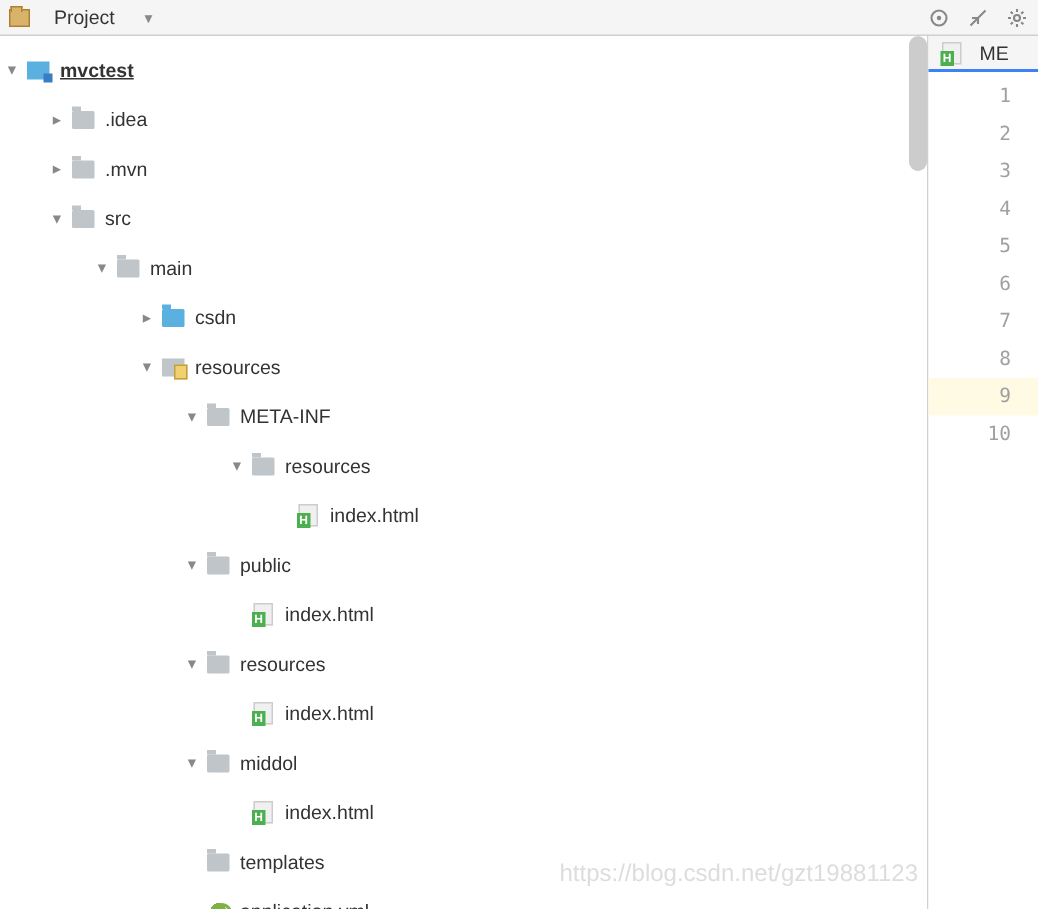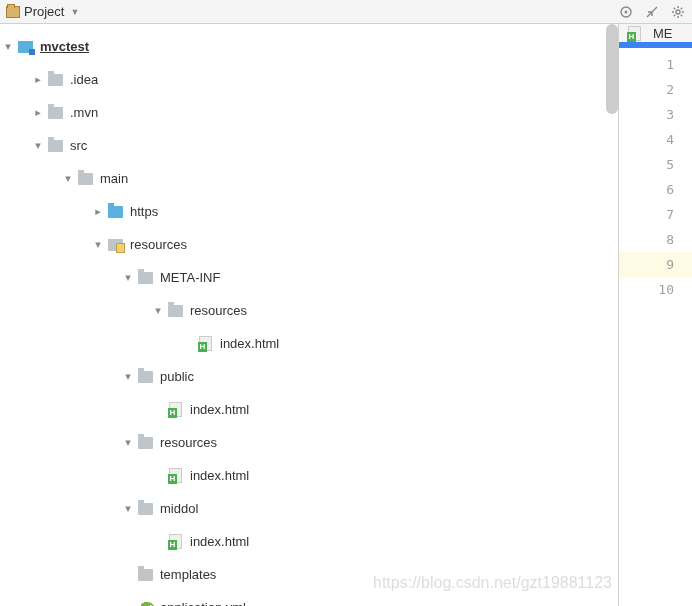--- a/index.html
+++ b/index.html
@@ -17,21 +17,21 @@
   height: 24px;
   border-bottom: 1px solid #d0d0d0;
   display: flex;
   align-items: center;
   padding: 0 6px;
   background: #f5f5f5;
 }
 .toolbar .proj-label {
   display: flex;
   align-items: center;
-  gap: 4px;
+  gap: 16px;
   flex: 1;
 }
 .toolbar .proj-label .fldr-ico {
   width: 14px; height: 12px;
   background: #d8b36a;
   border: 1px solid #b08030;
   position: relative;
 }
 .toolbar .proj-label .fldr-ico:before {
   content: "";
@@ -53,21 +53,21 @@
   flex: 1;
   border-left: 1px solid #d0d0d0;
   display: flex;
   flex-direction: column;
 }
 .editor-tab {
   height: 24px;
   display: flex;
   align-items: center;
   padding: 0 6px;
-  border-bottom: 6px solid #3b82f6;
+  border-bottom: 2px solid #3b82f6;
   gap: 4px;
   background: #f5f5f5;
 }
 .gutter {
   background: #fff;
   flex: 1;
   padding-top: 4px;
 }
 .gutter .ln {
   height: 25px;
@@ -270,21 +270,21 @@
       </div>
 
       <div class="row">
         <span class="indent"></span>
           <span class="indent"></span>
           <span class="indent"></span>
         <span class="arrow">▸</span>
         <span class="ico">
             <span class="folder-blue"></span>
           </span>
-        <span class="lbl">https</span>
+        <span class="lbl">csdn</span>
       </div>
 
       <div class="row">
         <span class="indent"></span>
           <span class="indent"></span>
           <span class="indent"></span>
         <span class="arrow">▾</span>
         <span class="ico">
             <span class="resources-ico"></span>
           </span>

